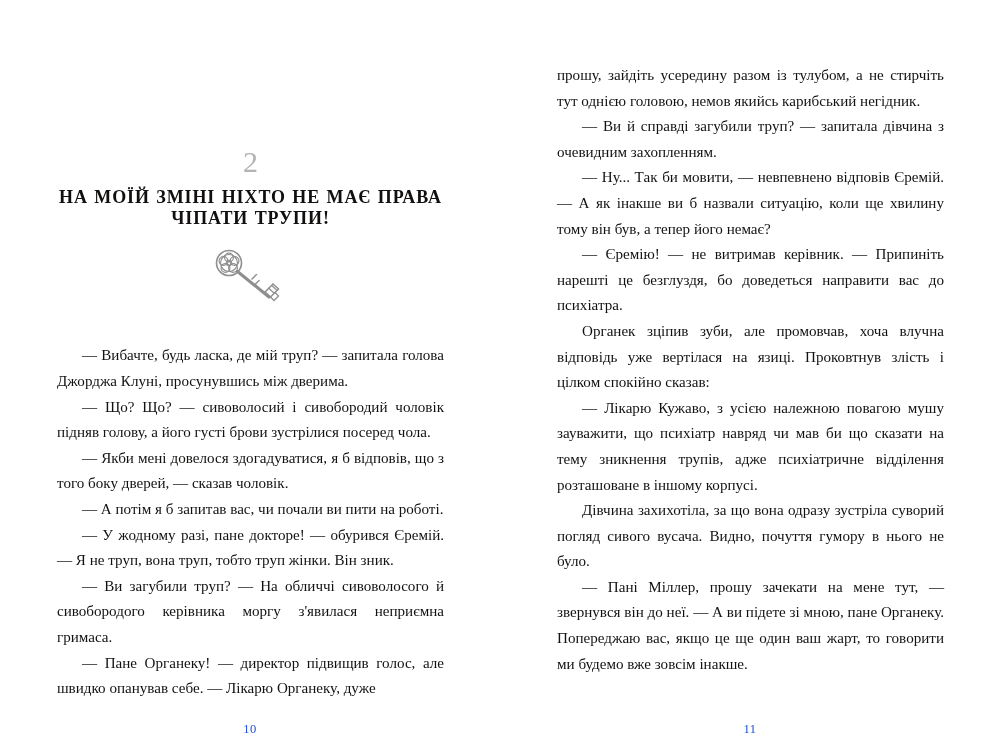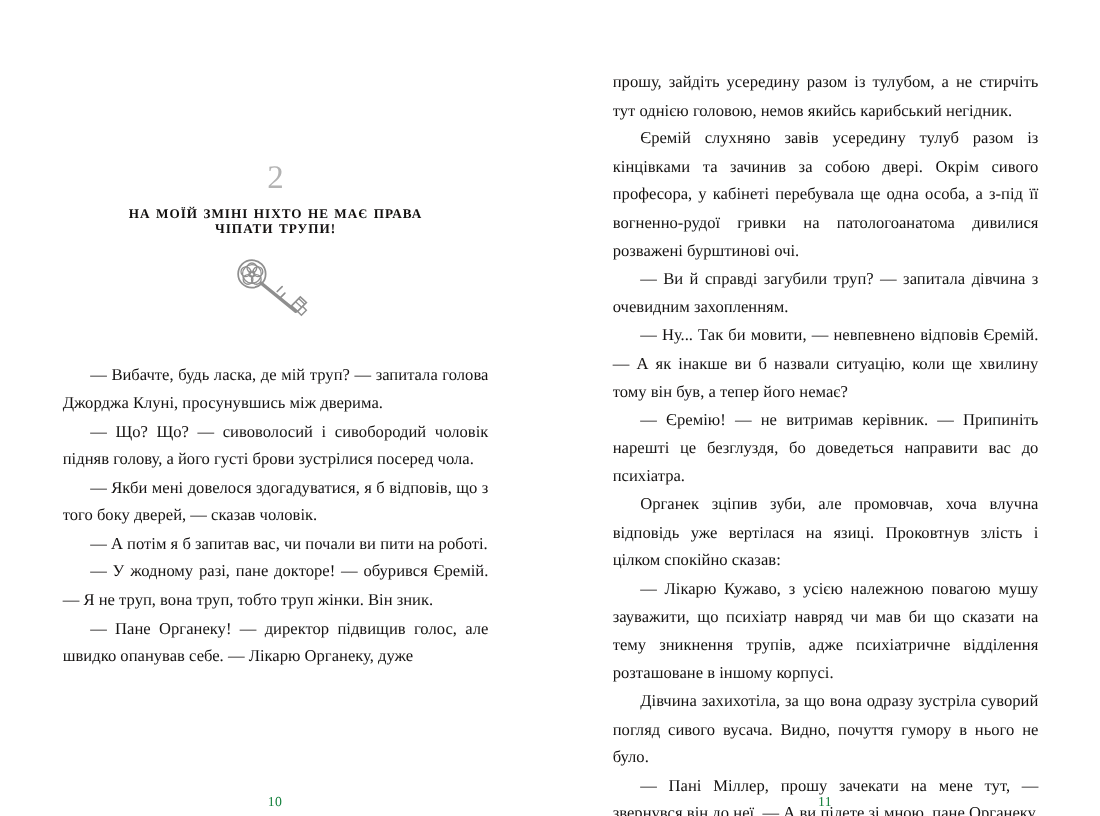--- a/index.html
+++ b/index.html
@@ -60,21 +60,21 @@
     line-height: 1;
     color: #b3b3b3;
     font-weight: 400;
     letter-spacing: 0;
     margin: 0;
     padding: 0 0 10px 0;
   }
   .chapter-title {
     font-family: "Liberation Serif", "DejaVu Serif", serif;
     font-weight: 700;
-    font-size: 12px;
+    font-size: 18px;
     line-height: 1.18;
     letter-spacing: 0.9px;
     color: #12100f;
     margin: 0;
     padding: 0;
     text-transform: uppercase;
     word-spacing: 1px;
   }
   .chapter-title .t-line { display: block; }
 
@@ -106,21 +106,21 @@
   .opener-gap { height: 34px; }
 
   
   .folio {
     position: absolute;
     bottom: 22px;
     width: 100%;
     text-align: center;
     font-family: "Liberation Serif", "DejaVu Serif", serif;
     font-size: 12.5px;
-    color: #15803d;
+    color: #1d4ed8;
     letter-spacing: 0.4px;
   }
 </style>
 </head>
 <body>
 
 <div class="spread">
 
   <div class="page page-left">
 
@@ -160,33 +160,33 @@
       </div>
 
       <div class="opener-gap"></div>
 
       <div class="body-copy">
         <p>— Вибачте, будь ласка, де мій труп? — запитала голова Джорджа Клуні, просунувшись між дверима.</p>
         <p>— Що? Що? — сивоволосий і сивобородий чоловік підняв голову, а його густі брови зустрілися посеред чола.</p>
         <p>— Якби мені довелося здогадуватися, я б відповів, що з того боку дверей, — сказав чоловік.</p>
         <p>— А потім я б запитав вас, чи почали ви пити на роботі.</p>
         <p>— У жодному разі, пане докторе! — обурився Єремій. — Я не труп, вона труп, тобто труп жінки. Він зник.</p>
+        <p>— Ви загубили труп? — На обличчі сивоволосого й сивобородого керівника моргу з'явилася неприємна гримаса.</p>
         <p>— Пане Органеку! — директор підвищив голос, але швидко опанував себе. — Лікарю Органеку, дуже</p>
       </div>
     </div>
 
     <div class="folio">10</div>
   </div>
 
   <div class="page page-right">
 
     <div class="textblock">
       <div class="body-copy">
         <p class="noindent">прошу, зайдіть усередину разом із тулубом, а не стирчіть тут однією головою, немов якийсь карибський негідник.</p>
-        <p>Єремій слухняно завів усередину тулуб разом із кінцівками та зачинив за собою двері. Окрім сивого професора, у кабінеті перебувала ще одна особа, а з-під її вогненно-рудої гривки на патологоанатома дивилися розважені бурштинові очі.</p>
         <p>— Ви й справді загубили труп? — запитала дівчина з очевидним захопленням.</p>
         <p>— Ну... Так би мовити, — невпевнено відповів Єремій. — А як інакше ви б назвали ситуацію, коли ще хвилину тому він був, а тепер його немає?</p>
         <p>— Єремію! — не витримав керівник. — Припиніть нарешті це безглуздя, бо доведеться направити вас до психіатра.</p>
         <p>Органек зціпив зуби, але промовчав, хоча влучна відповідь уже вертілася на язиці. Проковтнув злість і цілком спокійно сказав:</p>
         <p>— Лікарю Кужаво, з усією належною повагою мушу зауважити, що психіатр навряд чи мав би що сказати на тему зникнення трупів, адже психіатричне відділення розташоване в іншому корпусі.</p>
         <p>Дівчина захихотіла, за що вона одразу зустріла суворий погляд сивого вусача. Видно, почуття гумору в нього не було.</p>
         <p>— Пані Міллер, прошу зачекати на мене тут, — звернувся він до неї. — А ви підете зі мною, пане Органеку. Попереджаю вас, якщо це ще один ваш жарт, то говорити ми будемо вже зовсім інакше.</p>
       </div>
     </div>
 

